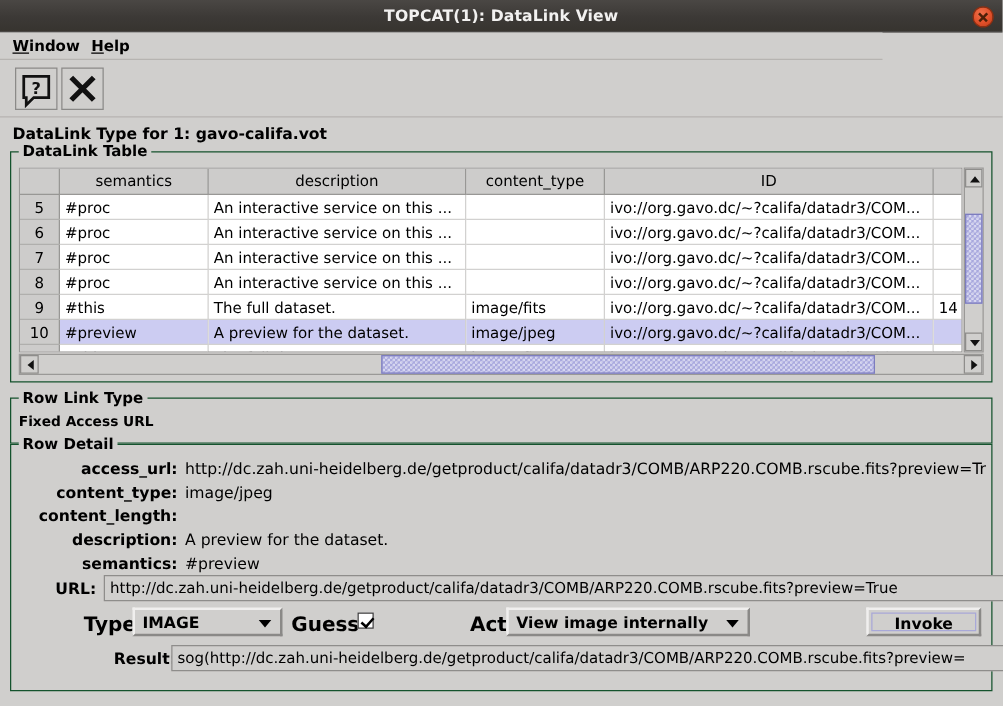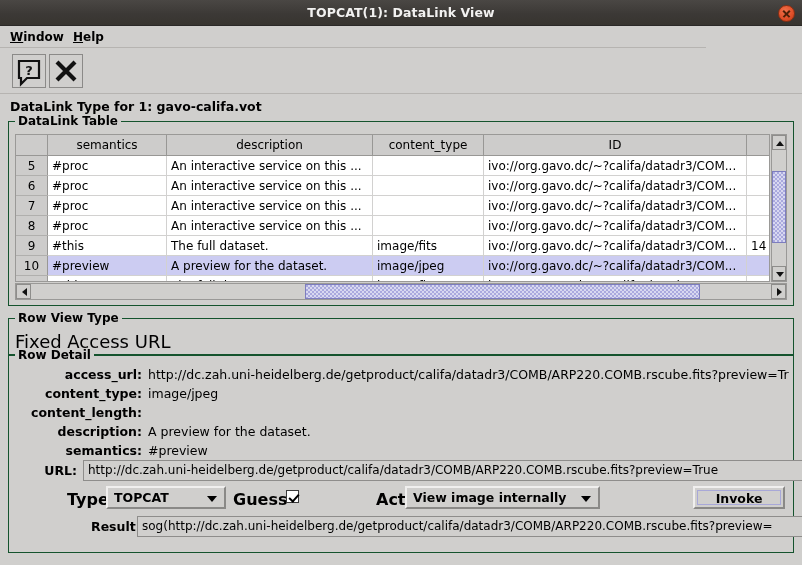--- a/index.html
+++ b/index.html
@@ -146,22 +146,22 @@
     width: 786px; height: 37px;
   }
   #row-detail-group {
     left: 8px; top: 355px;
     width: 786px; height: 198px;
   }
 
   .rlt-value {
     position: absolute;
     left: 6px; top: 12px;
-    font-size: 18px;
-    font-weight: normal;
+    font-size: 11px;
+    font-weight: bold;
   }
 
   
   .table-wrap {
     position: absolute;
     left: 6px; top: 12px;
     width: 772px; height: 166px;
     box-sizing: border-box;
   }
   .tbl-viewport {
@@ -561,21 +561,21 @@
         </div>
         <div class="sb-thumb" style="left:289px;top:0;width:395px;height:15px;"></div>
         <div class="sb-arrow" style="right:0;top:0;width:15px;height:15px;">
           <div class="arrow-gl" style="left:5px;top:3px;border-top:4px solid transparent;border-bottom:4px solid transparent;border-left:5px solid #111;"></div>
         </div>
       </div>
     </div>
   </div>
 
   <div class="group" id="row-link-type-group">
-    <div class="group-title">Row View Type</div>
+    <div class="group-title">Row Link Type</div>
     <div class="rlt-value">Fixed Access URL</div>
   </div>
 
   <div class="group" id="row-detail-group">
     <div class="group-title">Row Detail</div>
 
     <div id="detail-fields" style="position:absolute;left:0;top:9px;width:100%;height:96px;">
         <div class="detail-row" style="top: 0px;">
           <div class="detail-label">access_url:</div>
           <div class="detail-value">http://dc.zah.uni-heidelberg.de/getproduct/califa/datadr3/COMB/ARP220.COMB.rscube.fits?preview=True</div>
@@ -599,21 +599,21 @@
       </div>
 
     <div class="url-row">
       <div class="url-label">URL:</div>
       <div class="url-field">http://dc.zah.uni-heidelberg.de/getproduct/califa/datadr3/COMB/ARP220.COMB.rscube.fits?preview=True</div>
     </div>
 
     <div class="ctrl-row">
       <div class="ctrl-label" id="type-label">Type:</div>
       <div class="combo" id="type-combo">
-        <div class="combo-text">TOPCAT</div>
+        <div class="combo-text">IMAGE</div>
         <div class="combo-arrow"></div>
       </div>
       <div class="ctrl-label" id="guess-label">Guess</div>
       <div class="checkbox"></div>
       <div class="ctrl-label" id="action-label">Action:</div>
       <div class="combo" id="action-combo">
         <div class="combo-text">View image internally</div>
         <div class="combo-arrow"></div>
       </div>
       <div class="invoke-btn">

